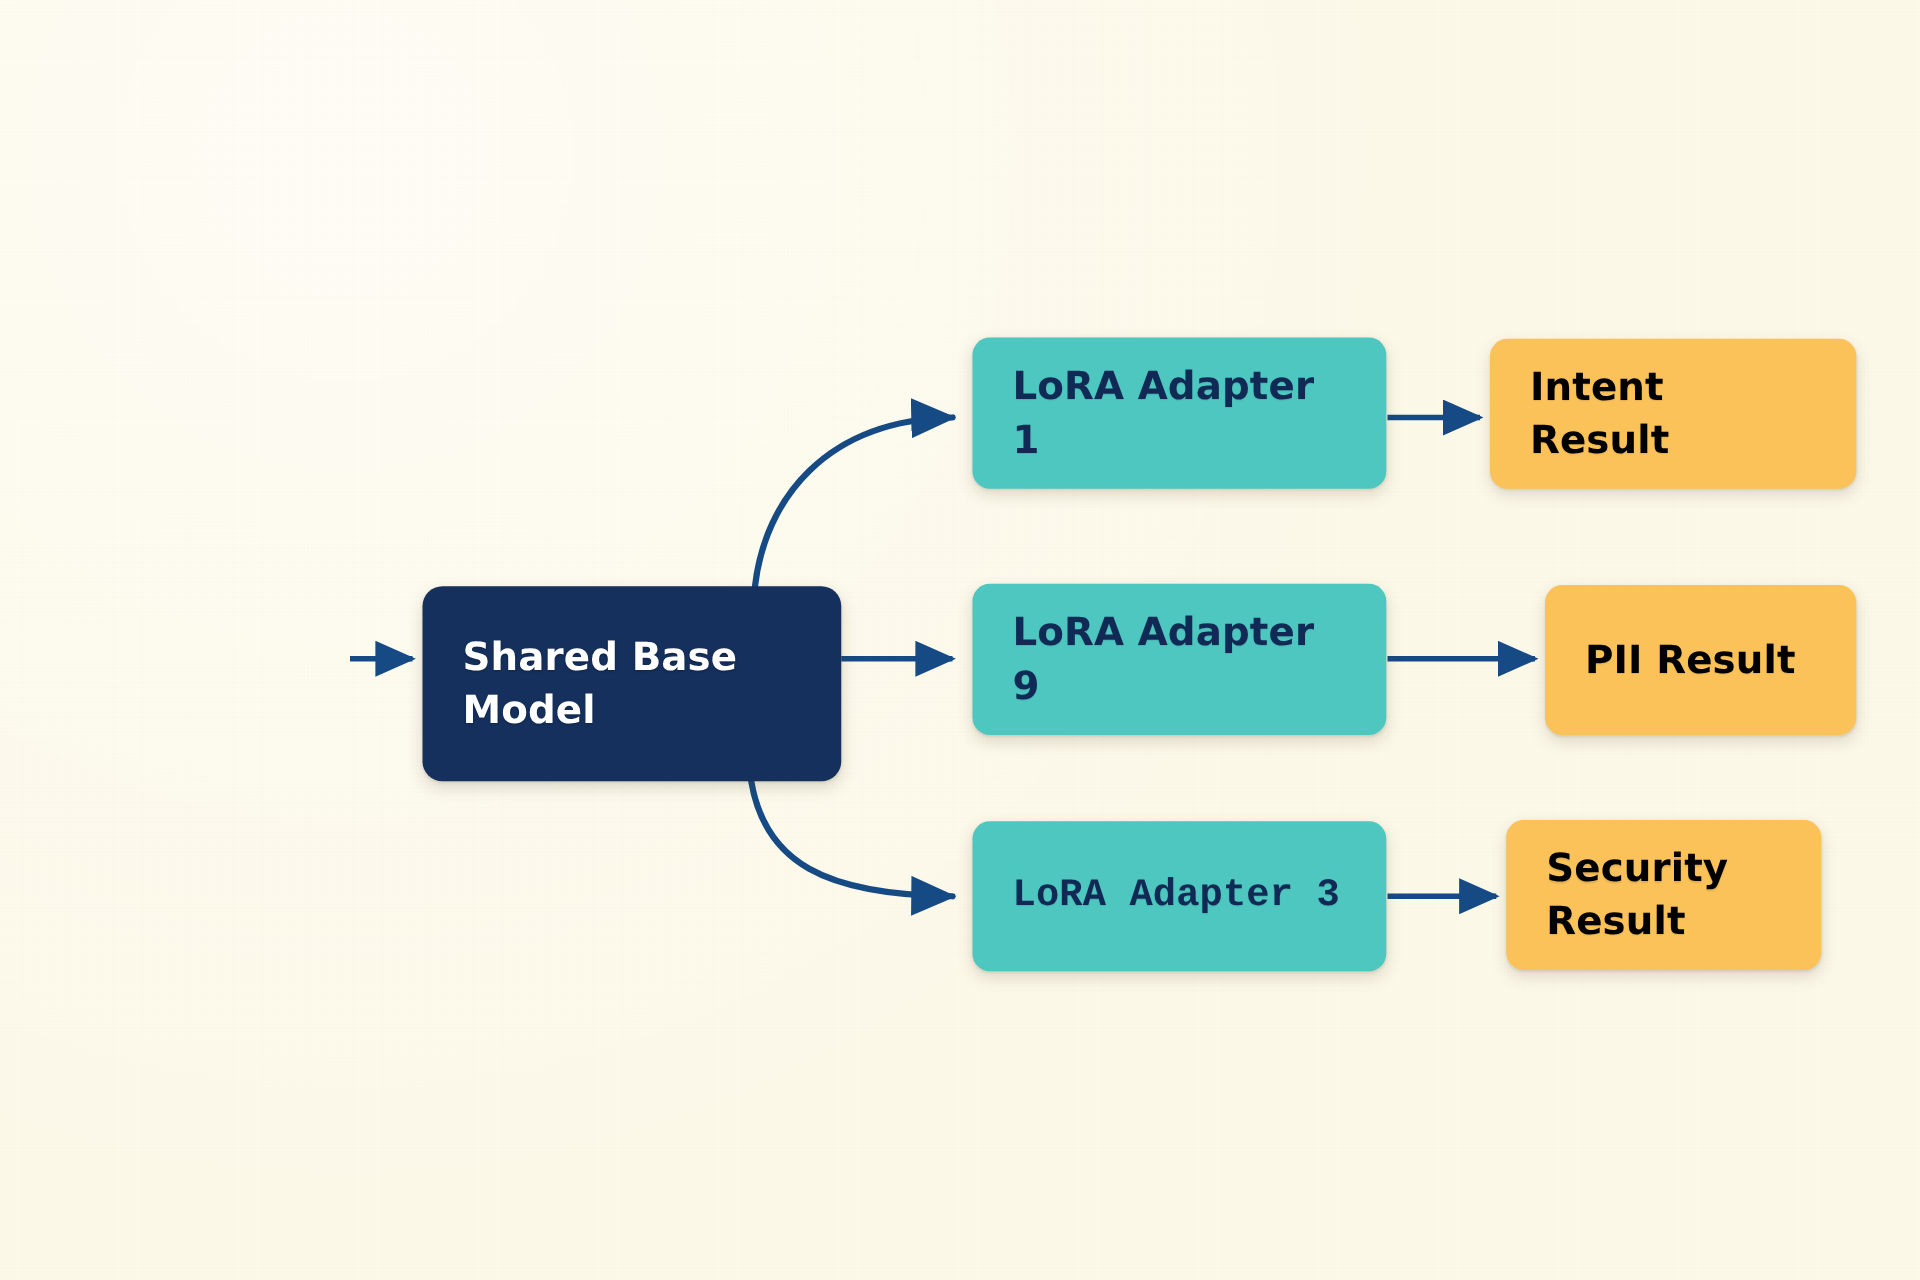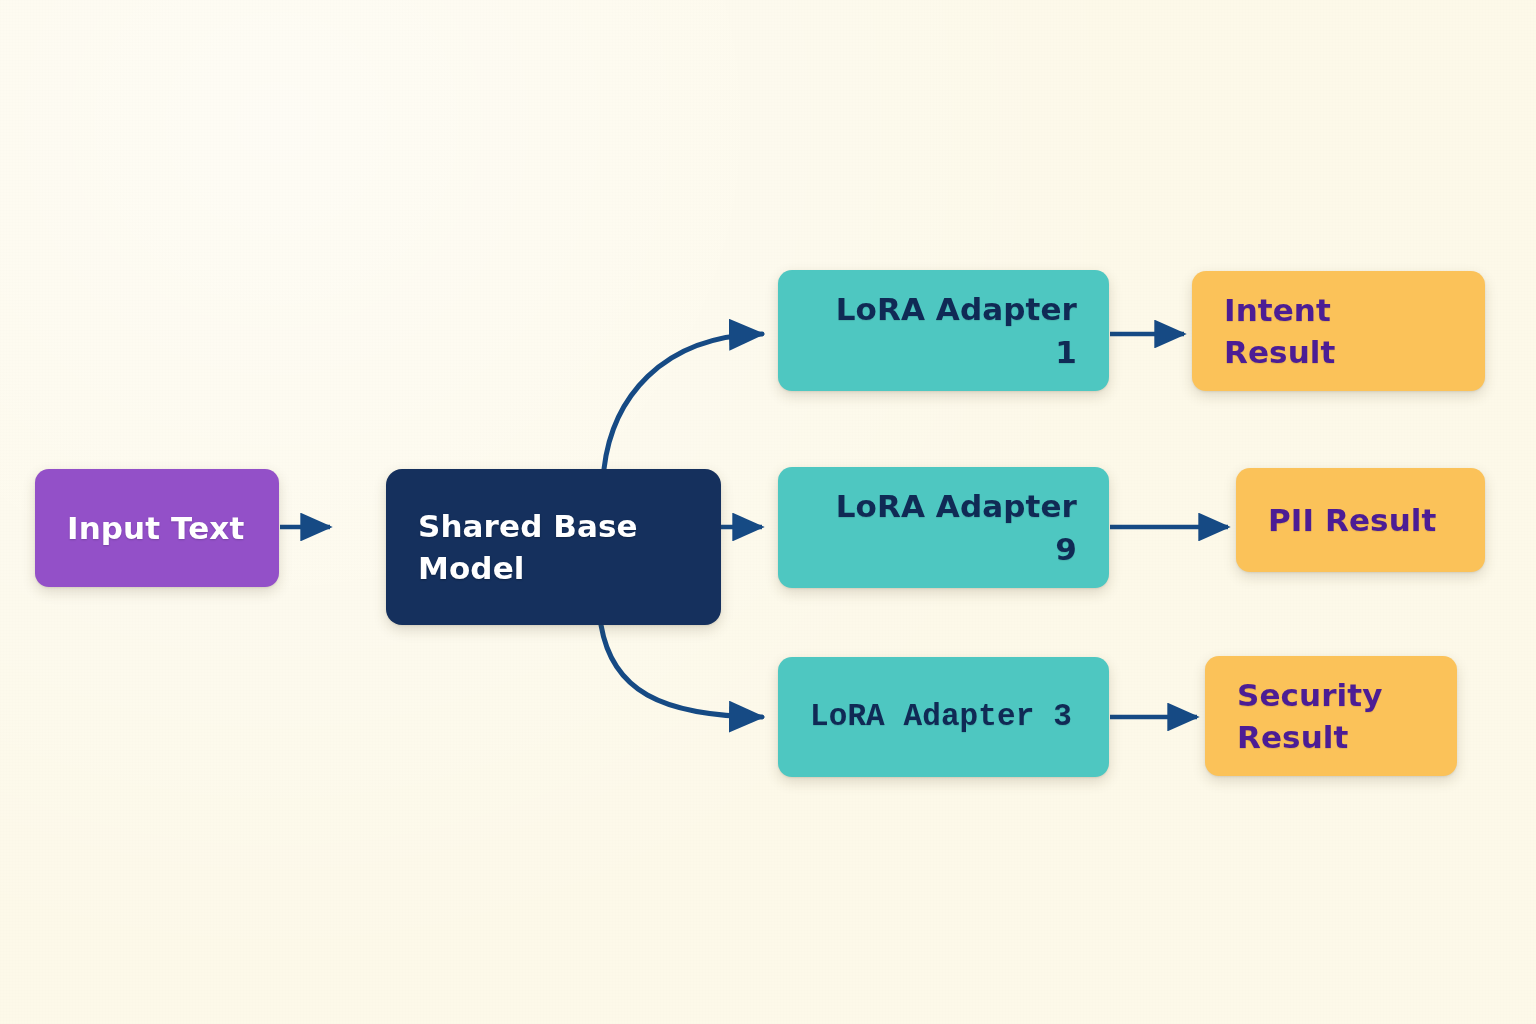--- a/index.html
+++ b/index.html
@@ -54,28 +54,28 @@
   .node .label {
     font-size: 31px;
     font-weight: 600;
     line-height: 1.36;
     letter-spacing: 0.1px;
     white-space: pre-line;
   }
   .node.input  { background: #9350c8; }
   .node.input .label  { color: #ffffff; text-shadow: 0 1px 2px rgba(0,0,0,0.18); }
 
-  .node.base   { background: #15305d; border-radius: 16px; margin-left: 48px; }
+  .node.base   { background: #15305d; border-radius: 16px; }
   .node.base .label { color: #ffffff; text-shadow: 0 1px 2px rgba(0,0,0,0.28); }
 
-  .node.adapter { background: #4ec7c1; text-align: right; }
+  .node.adapter { background: #4ec7c1; }
   .node.adapter .label { color: #102a55; }
 
   .node.result  { background: #fbc259; }
-  .node.result .label { color: #4c1d95; }
+  .node.result .label { color: #000000; }
 
   .node.result .label, .node.adapter .label { text-shadow: 0 1px 1px rgba(0,0,0,0.10); }
 </style>
 </head>
 <body>
 
 <div id="canvas">
 
   <div id="grain"></div>
 
@@ -94,23 +94,20 @@
 
     <path d="M 601,625 C 612,690 660,716 762,717" fill="none" stroke="#164a84" stroke-width="5" stroke-linecap="round" marker-end="url(#arrowhead)"></path>
 
     <path d="M 1110,334 L 1184,334" fill="none" stroke="#164a84" stroke-width="4.5" marker-end="url(#arrowhead)"></path>
 
     <path d="M 1110,527 L 1228,527" fill="none" stroke="#164a84" stroke-width="4.5" marker-end="url(#arrowhead)"></path>
 
     <path d="M 1110,717 L 1197,717" fill="none" stroke="#164a84" stroke-width="4.5" marker-end="url(#arrowhead)"></path>
   </svg>
 
-  <div class="node input" style="left:35px; top:469px; width:244px; height:118px;">
-    <span class="label">Input Text</span>
-  </div>
 
   <div class="node base" style="left:338px; top:469px; width:335px; height:156px;">
     <span class="label">Shared Base
 Model</span>
   </div>
 
   <div class="node adapter" style="left:778px; top:270px; width:331px; height:121px;">
     <span class="label">LoRA Adapter 1</span>
   </div>
 
@@ -119,21 +116,21 @@
   </div>
 
   <div class="node adapter" style="left:778px; top:657px; width:331px; height:120px;font-family:Liberation Mono, monospace;">
     <span class="label">LoRA Adapter 3</span>
   </div>
 
   <div class="node result" style="left:1192px; top:271px; width:293px; height:120px;">
     <span class="label">Intent Result</span>
   </div>
 
-  <div class="node result" style="left:1236px; top:468px; width:249px; height:104px;">
+  <div class="node result" style="left:1236px; top:468px; width:249px; height:120px;">
     <span class="label">PII Result</span>
   </div>
 
   <div class="node result" style="left:1205px; top:656px; width:252px; height:120px;">
     <span class="label">Security Result</span>
   </div>
 
 </div>
 
 </body></html>

